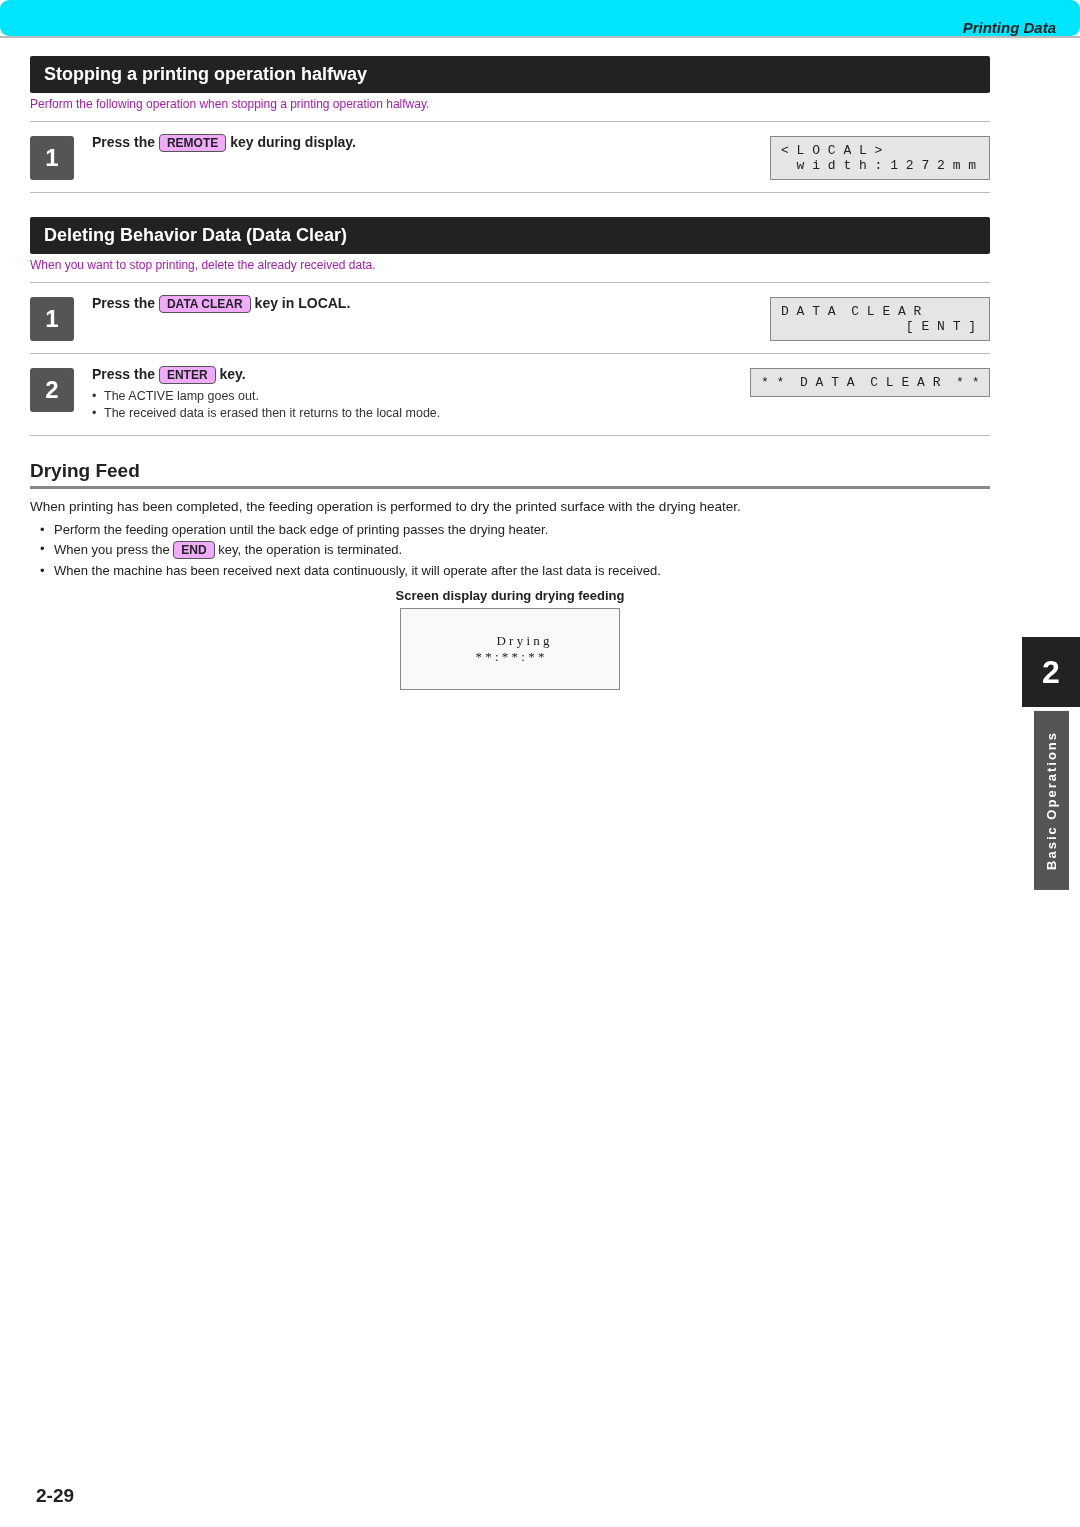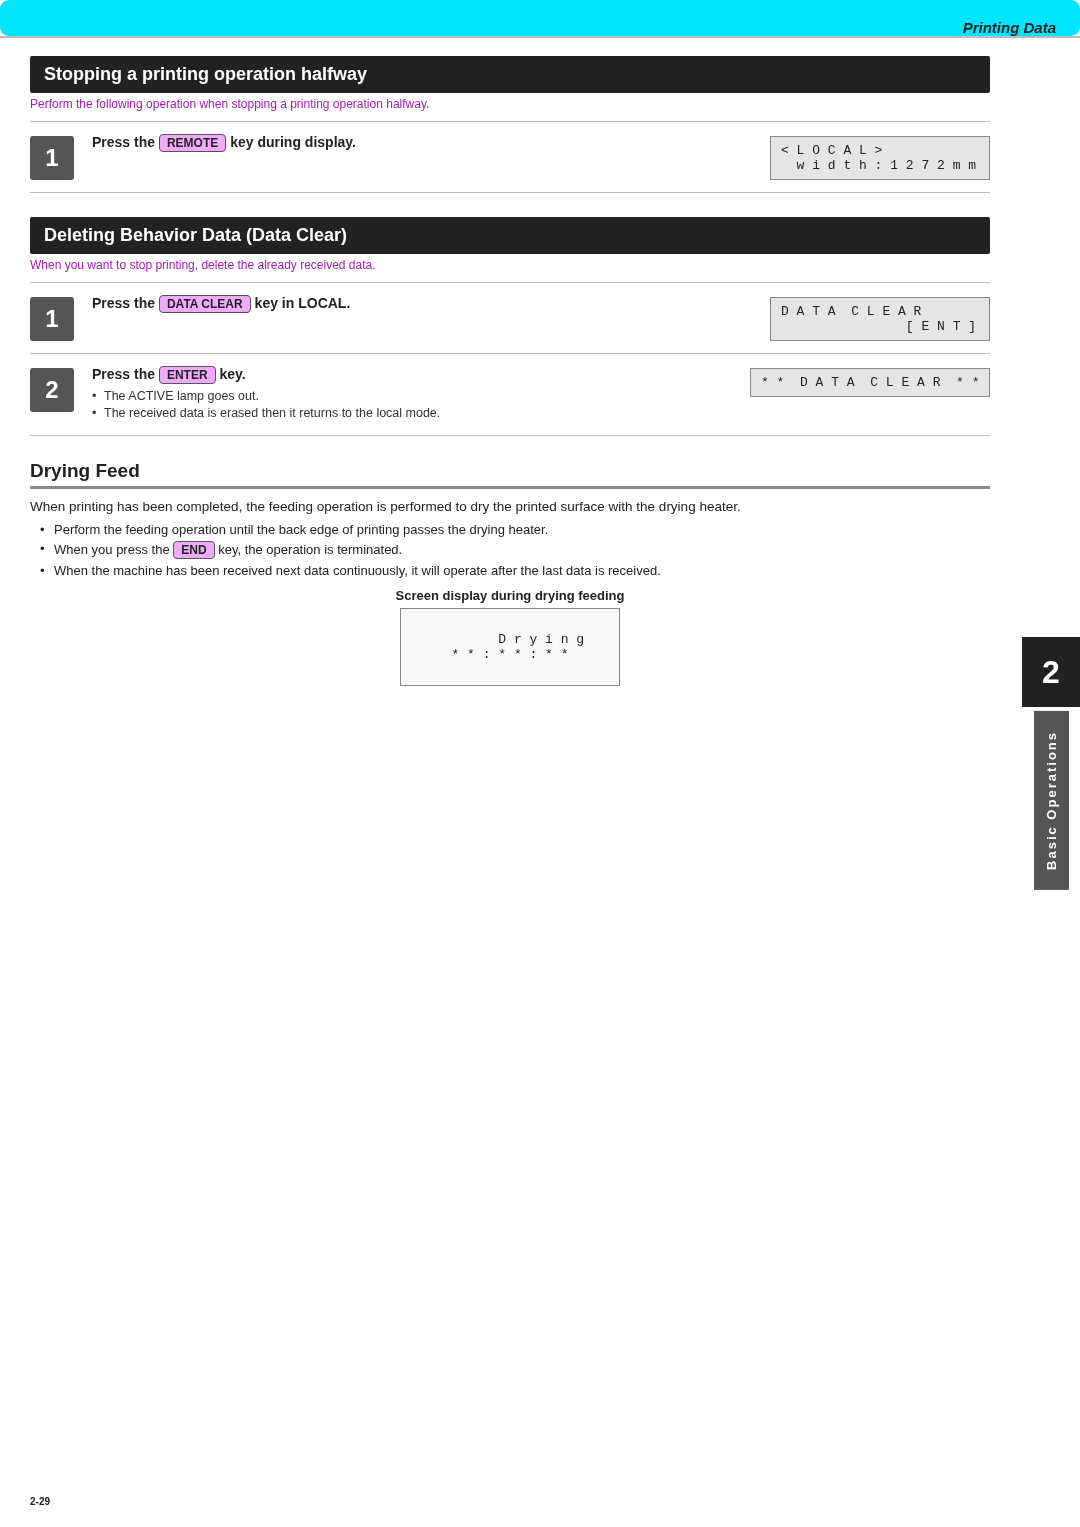--- a/index.html
+++ b/index.html
@@ -187,21 +187,21 @@
     
     .screen-display-label {
       font-size: 13px;
       font-weight: bold;
       text-align: center;
       margin-bottom: 5px;
     }
     .screen-display-box {
       border: 1.5px solid #888;
       padding: 8px 12px;
-      font-family: Liberation Mono, monospace;
+      font-family: Liberation Serif, serif;
       font-size: 13px;
       background: #f9f9f9;
       width: 220px;
       margin: 0 auto;
       text-align: center;
       white-space: pre;
     }
 
     
     .sidebar {
@@ -239,22 +239,22 @@
       display: flex;
       align-items: center;
       justify-content: center;
       margin-bottom: 4px;
     }
 
     
     .page-number {
       position: absolute;
       bottom: 20px;
-      left: 30px;
-      font-size: 10px;
+      left: 36px;
+      font-size: 19px;
       font-weight: bold;
       color: #222;
     }
 
   </style>
 </head>
 <body>
 
 <div class="top-bar">
   <span class="top-bar-title">Printing Data</span>

